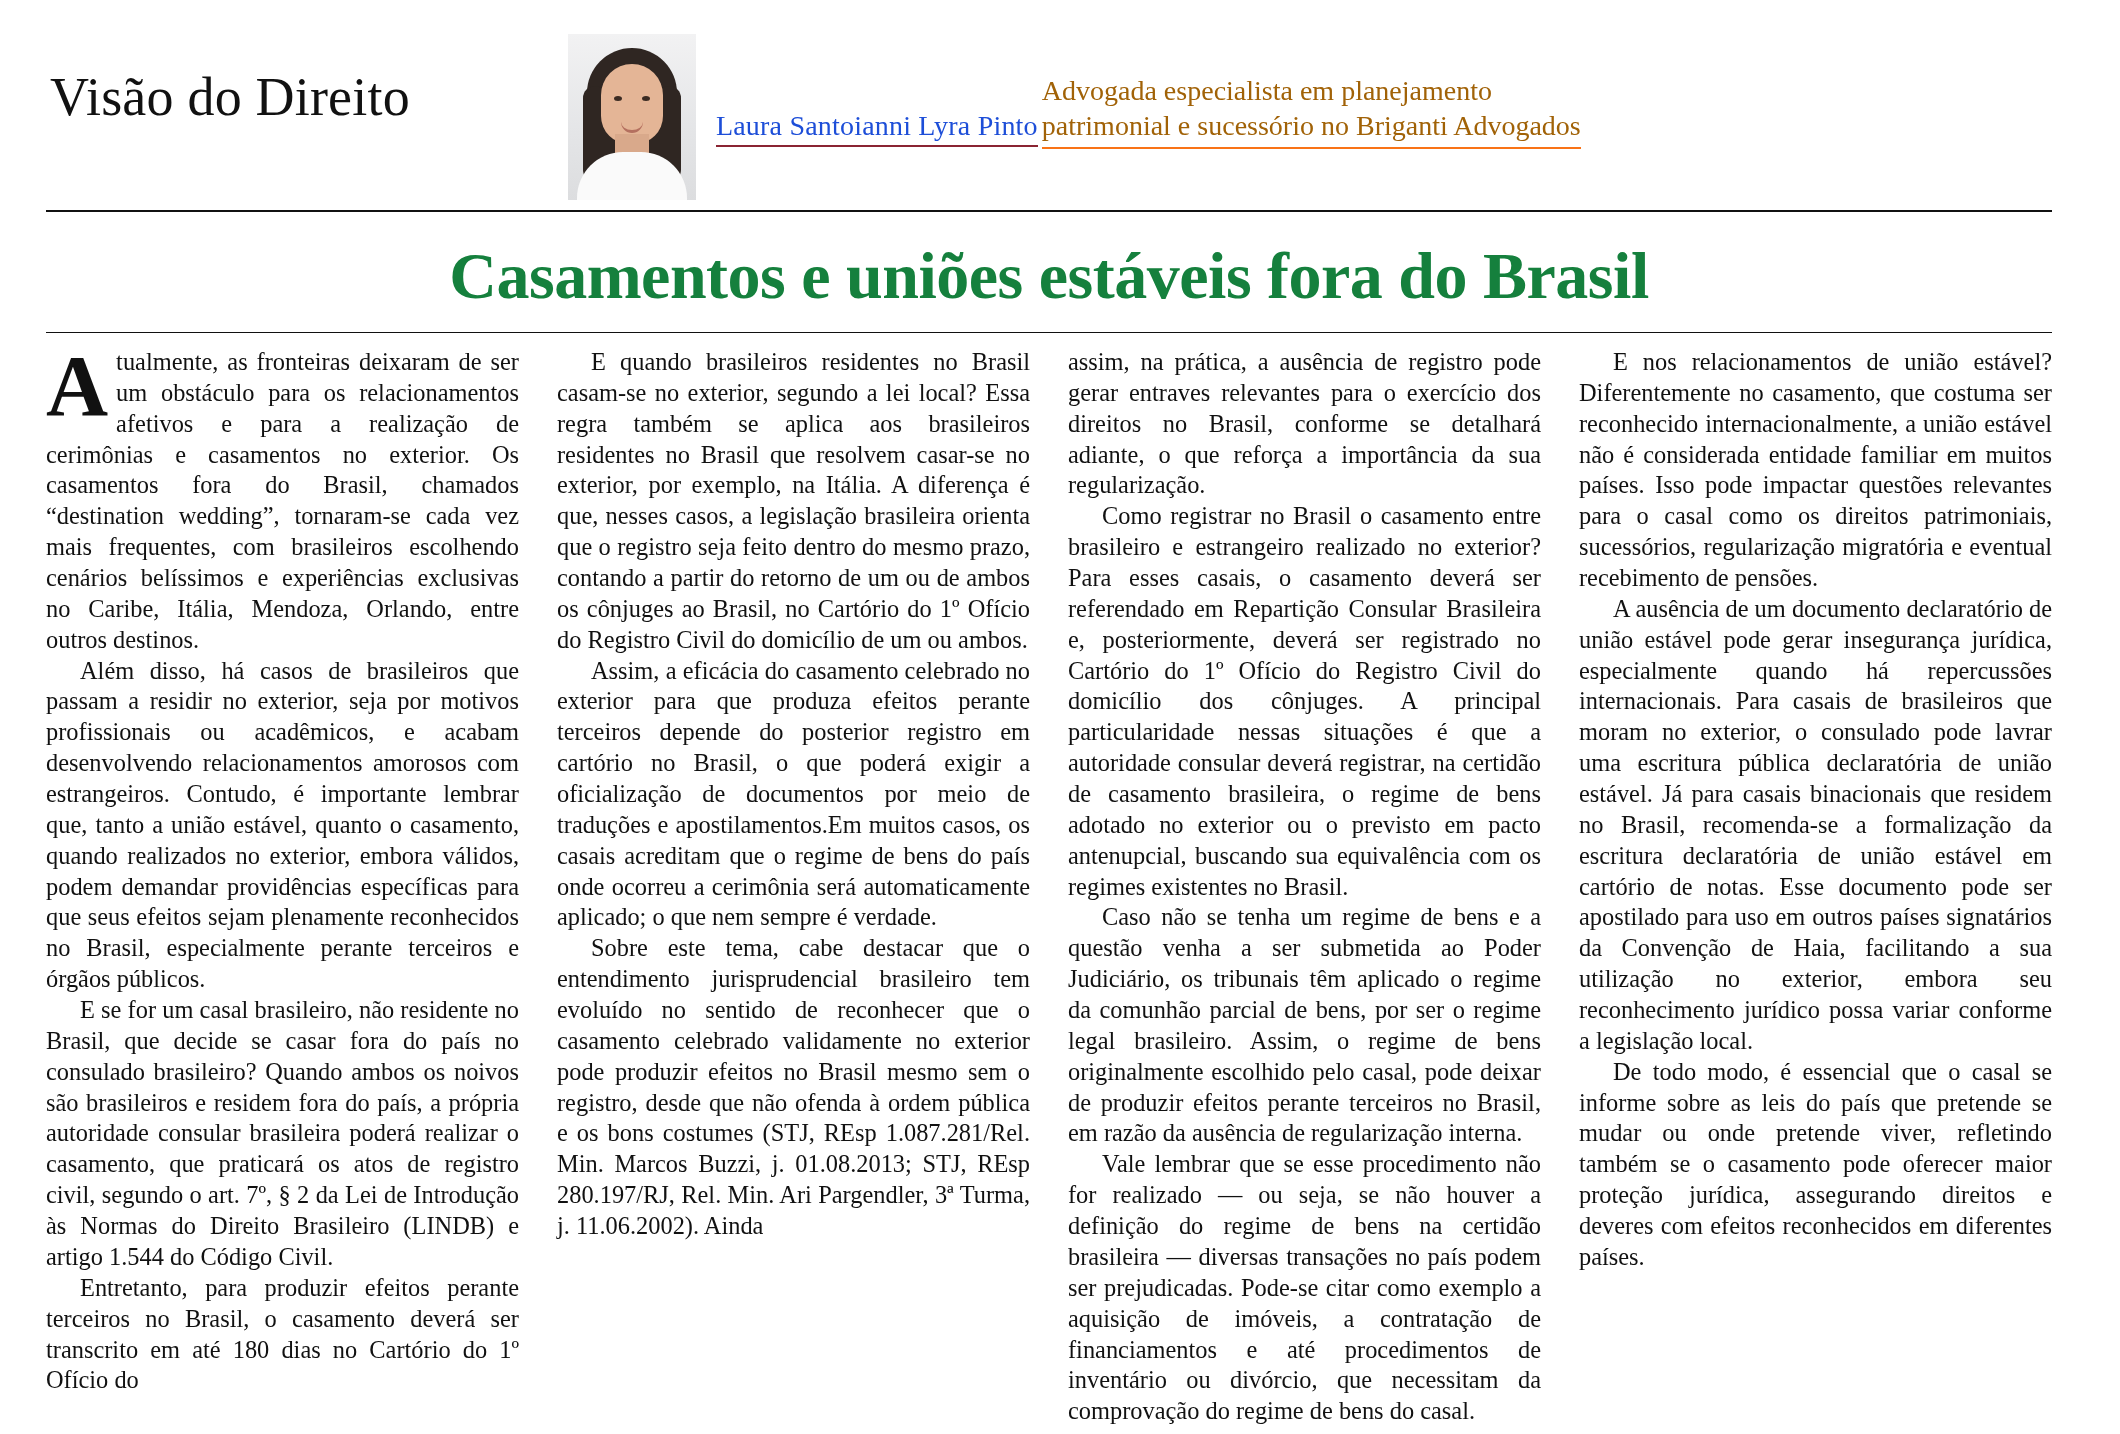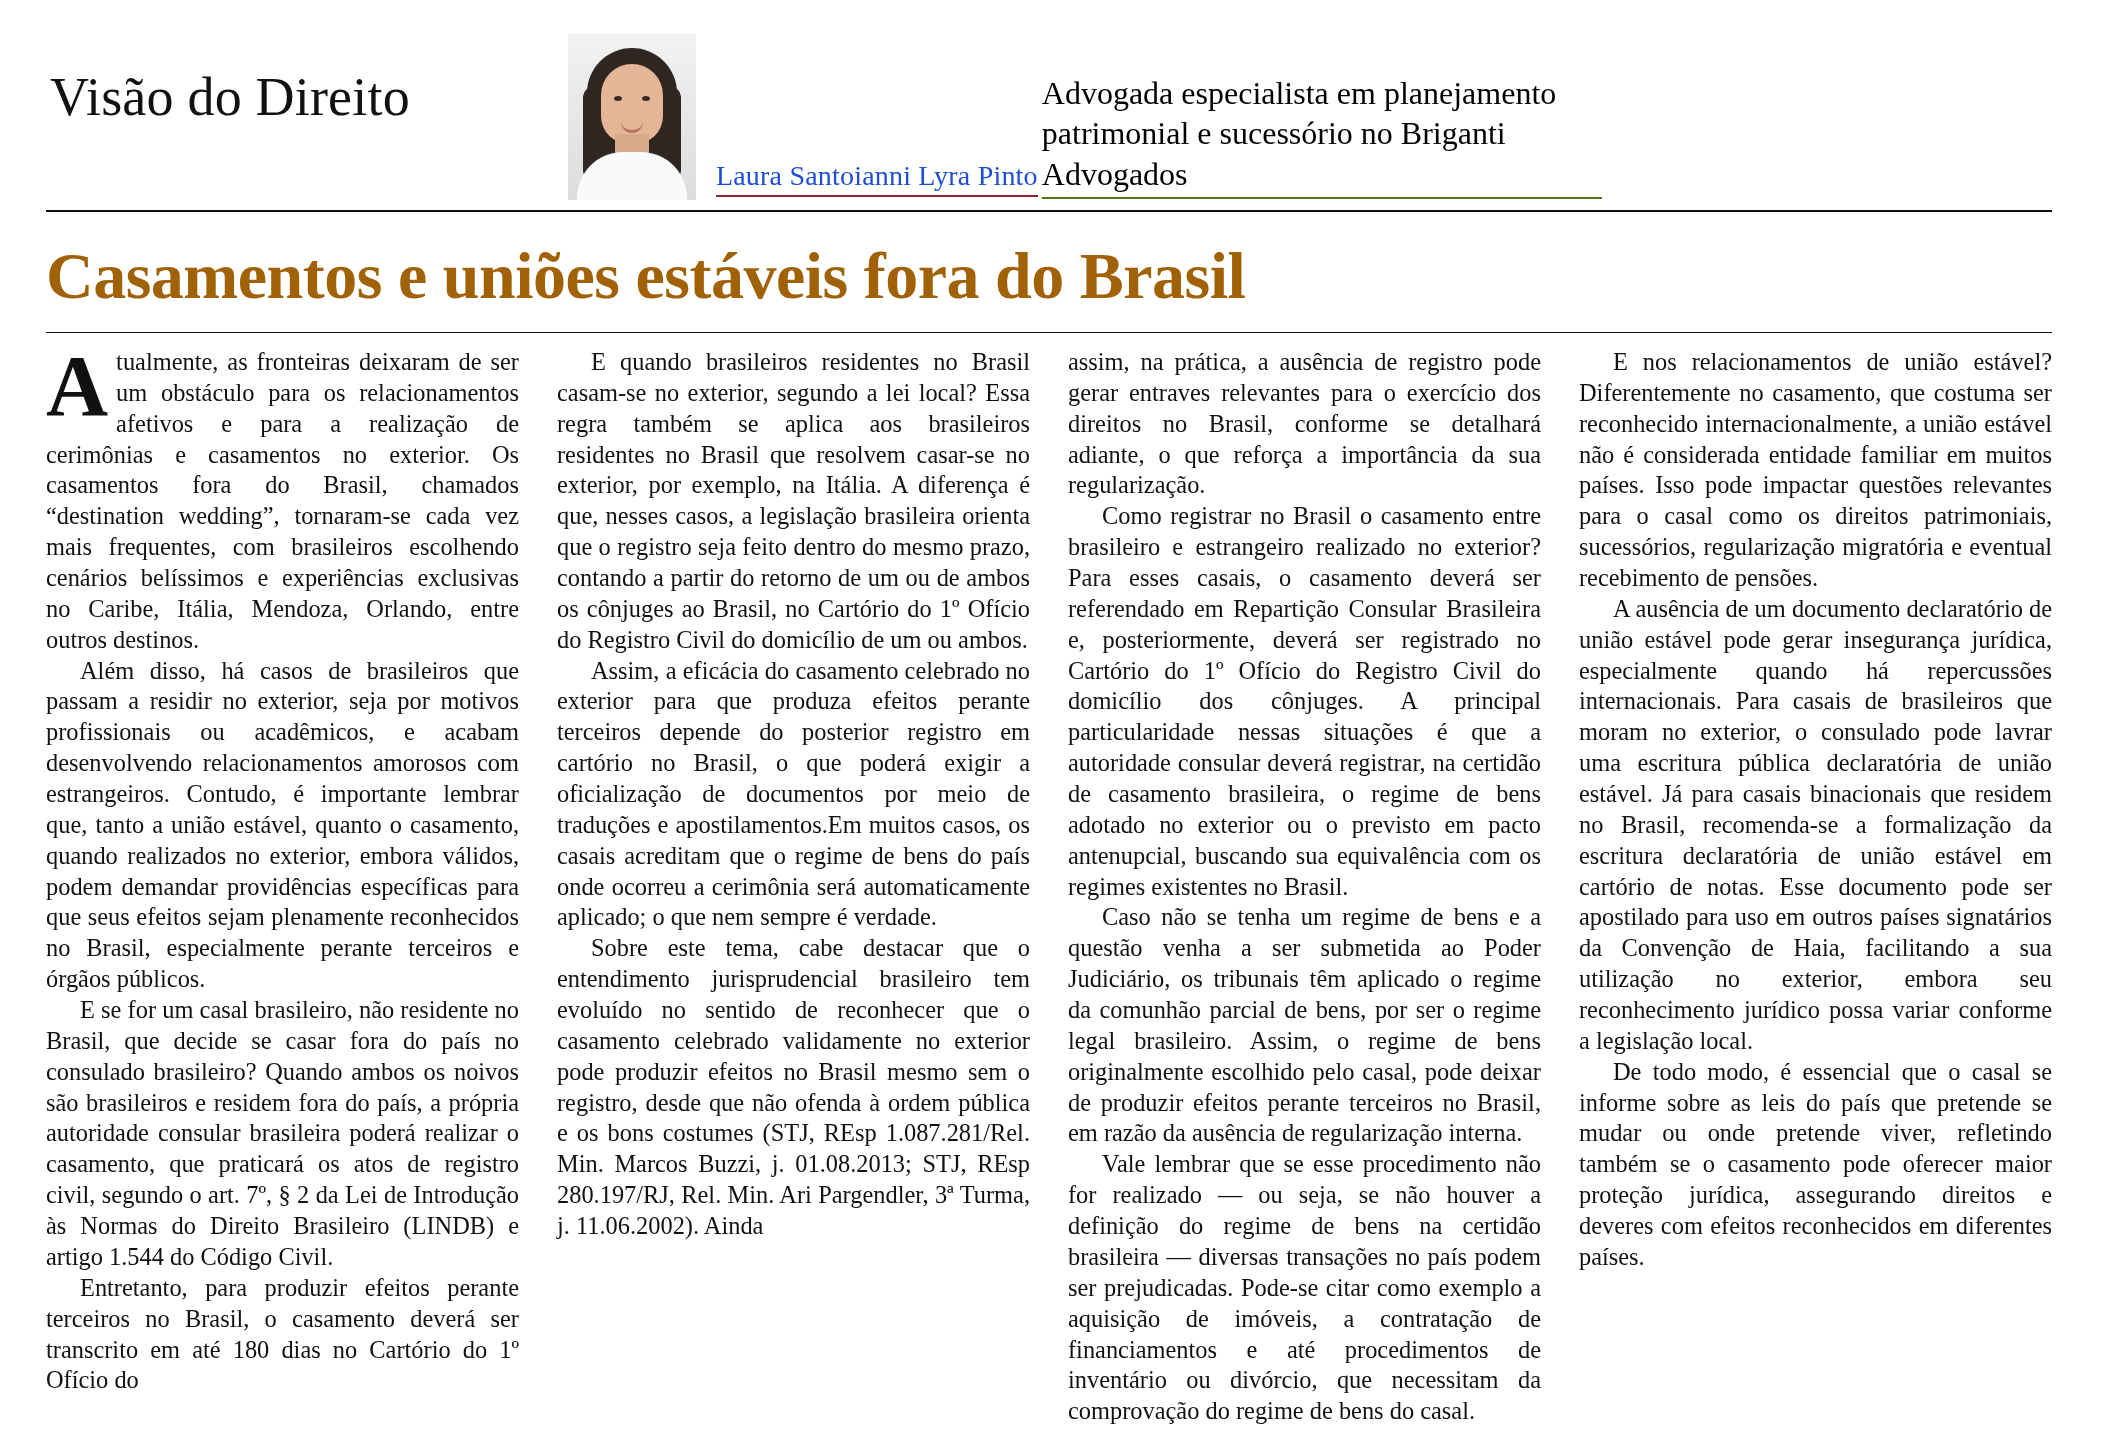--- a/index.html
+++ b/index.html
@@ -124,43 +124,43 @@
     font-size: 28px;
     color: #1d4ed8;
     font-family: "Liberation Serif", serif;
     letter-spacing: 0.2px;
     padding-bottom: 3px;
     border-bottom: 2px solid #8a2432;
     display: inline-block;
   }
   .author-role {
     margin-top: 9px;
-    font-size: 32px;
+    font-size: 28px;
     line-height: 1.26;
-    color: #000000;
-    border-bottom: 2px solid #4d7c0f;
+    color: #a16207;
+    border-bottom: 2px solid #f97316;
     display: inline-block;
     padding-bottom: 3px;
     max-width: 560px;
   }
 
   .rule-top {
     border-top: 2.5px solid #111;
     margin: 10px 0 0 0;
   }
 
   
   .headline {
-    text-align: left;
+    text-align: center;
     font-size: 66px;
     font-weight: bold;
     letter-spacing: -0.5px;
     margin: 26px 0 18px 0;
     font-family: "Liberation Serif", serif;
-    color: #a16207;
+    color: #15803d;
   }
   .rule-under-head {
     border-top: 1.6px solid #111;
     margin-bottom: 14px;
   }
 
   
   .columns {
     display: flex;
     gap: 38px;

